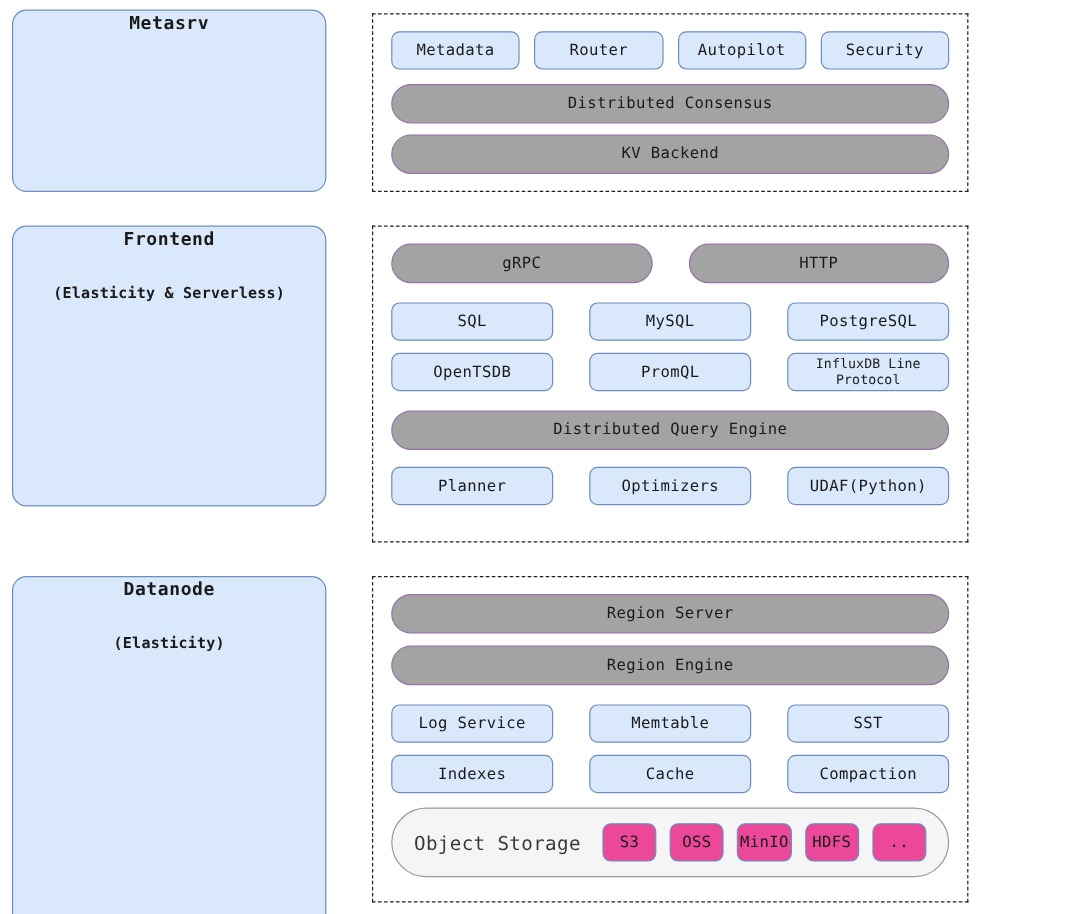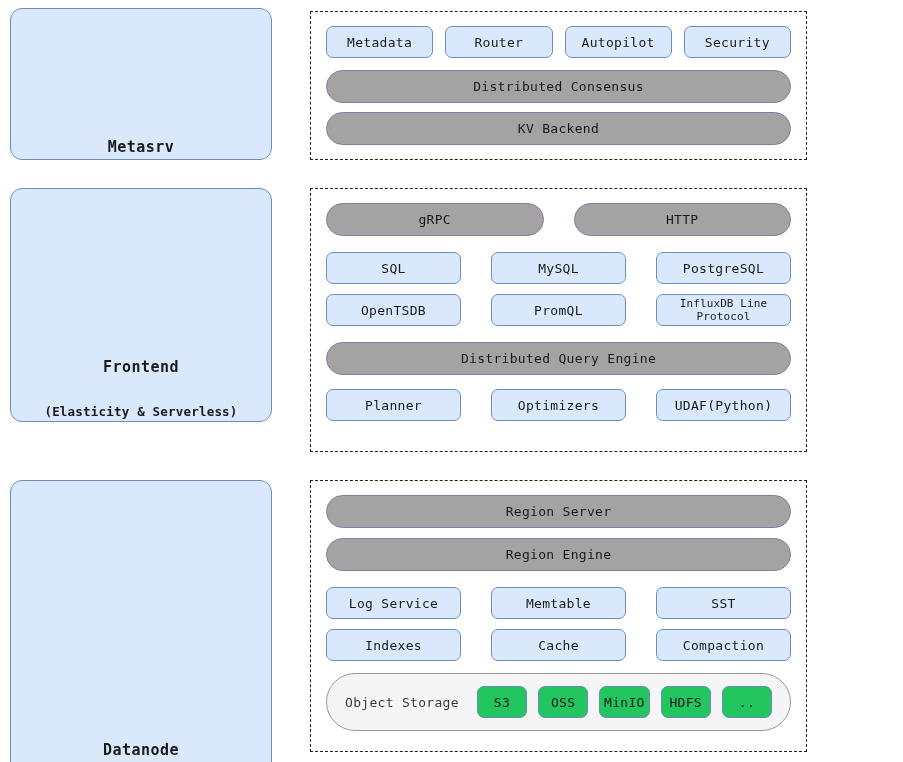--- a/index.html
+++ b/index.html
@@ -26,21 +26,21 @@
     position: absolute;
     left: 10px;
     width: 262px;
     box-sizing: border-box;
     background: #dae8fc;
     border: 1.4px solid #6c8ebf;
     border-radius: 12px;
     display: flex;
     flex-direction: column;
     align-items: center;
-    justify-content: flex-end;
+    justify-content: flex-start;
     text-align: center;
   }
   .role-title {
     font-size: 15px;
     font-weight: bold;
     letter-spacing: 0.5px;
     line-height: 1.45;
   }
   .role-sub {
     font-size: 12.5px;
@@ -108,29 +108,29 @@
     width: 100%;
     height: 58px;
     background: #f5f5f5;
     border: 1.3px solid #999999;
     border-radius: 29px;
     display: flex;
     align-items: center;
     padding: 0 18px;
   }
   .storage-label {
-    font-size: 13px;
+    font-size: 16px;
     letter-spacing: 0.3px;
     color: #3a3a3a;
     white-space: nowrap;
     margin-right: 18px;
   }
   .chip {
     box-sizing: border-box;
-    background: #22c55e;
+    background: #ec4899;
     border: 1.3px solid #6c8ebf;
     border-radius: 7px;
     height: 32px;
     flex: 1 1 0;
     min-width: 0;
     display: flex;
     align-items: center;
     justify-content: center;
     font-size: 13px;
     letter-spacing: 0.3px;

